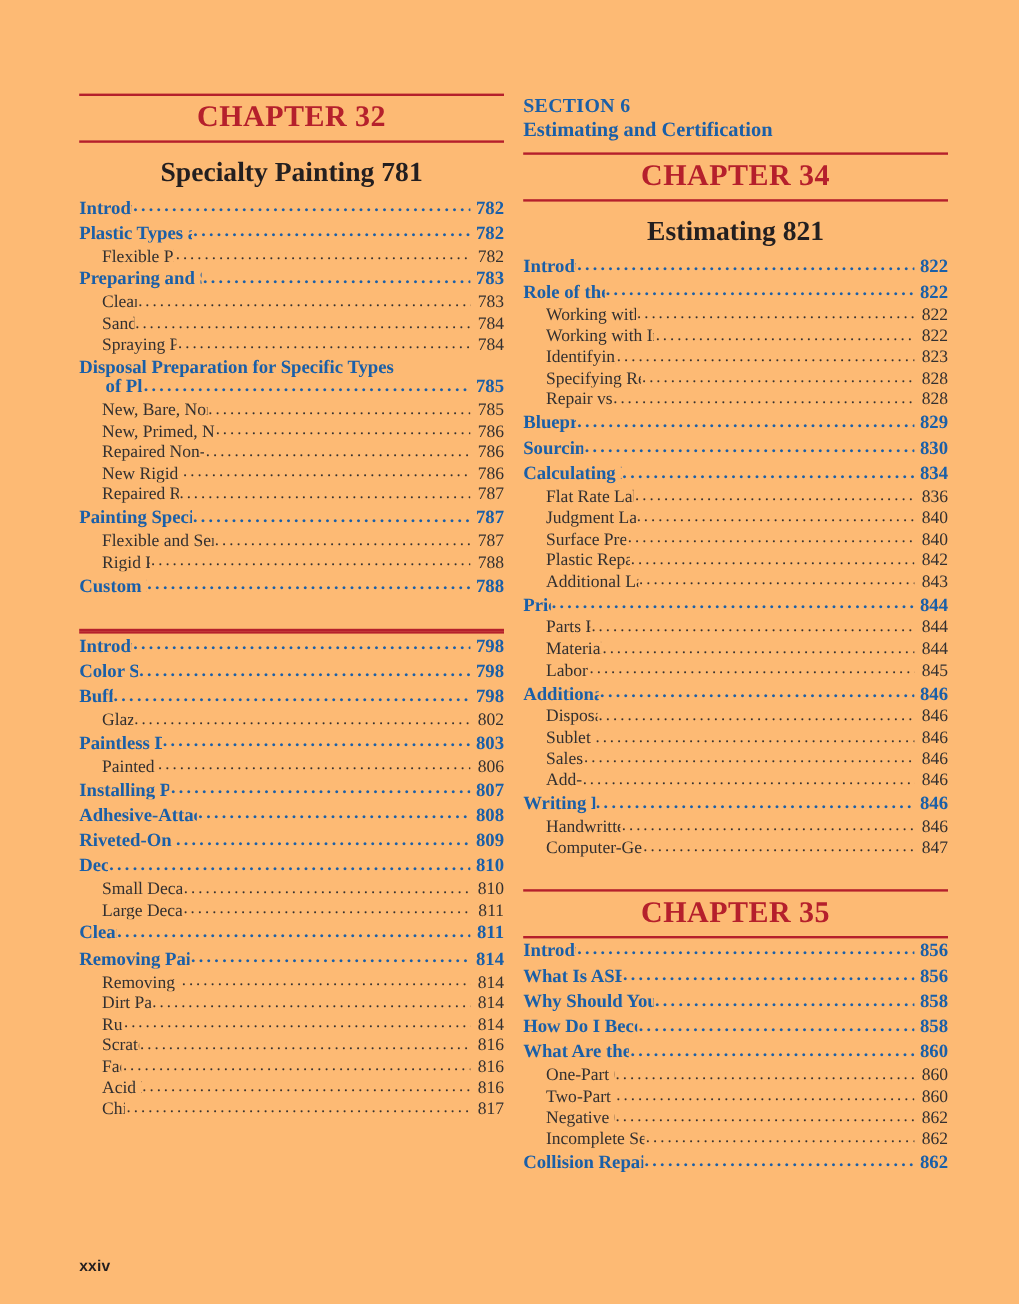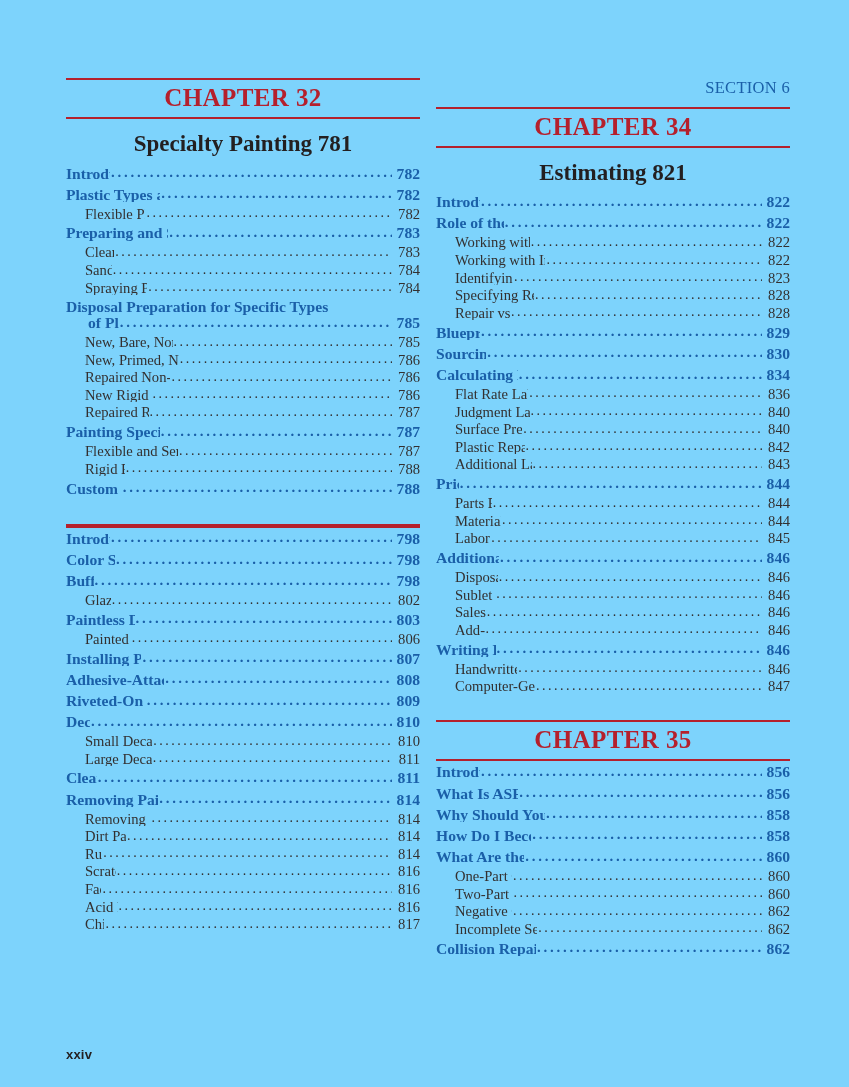--- a/index.html
+++ b/index.html
@@ -15,21 +15,21 @@
     font-family: "Liberation Serif", "DejaVu Serif", serif;
     color: #231f20;
     overflow: hidden;
   }
 
   .page {
     position: absolute;
     left: 0; top: 0;
     width: 849px;
     height: 1087px;
-    background: #7dd3fc;
+    background: #fdba74;
   }
 
   .columns {
     position: absolute;
     left: 0;
     top: 78px;
     width: 849px;
     display: flex;
     flex-direction: row;
     align-items: flex-start;
@@ -37,23 +37,23 @@
 
   .col {
     width: 354px;
     flex: 0 0 354px;
   }
   .col-left  { margin-left: 66px; }
   .col-right { margin-left: 16px; }
 
   
   .section-head {
-    text-align: right;
+    text-align: left;
     color: #1a5fa8;
-    font-weight: normal;
+    font-weight: bold;
     line-height: 1.2;
     margin-bottom: 9px;
   }
   .section-head .sec-num {
     display: block;
     font-size: 16.5px;
     letter-spacing: 0.3px;
   }
   .section-head .sec-title {
     display: block;
@@ -377,20 +377,21 @@
               <span class="leader"></span>
               <span class="pnum">817</span>
             </li>
           </ul>
         </div>
       </div>
 
     <div class="col col-right" id="col-right">
         <div class="section-head">
           <span class="sec-num">SECTION 6</span>
+          <span class="sec-title">Estimating and Certification</span>
         </div>
         <div class="chapter-block">
           <div class="rule"></div>
           <div class="chapter-title">CHAPTER 34</div>
           <div class="rule"></div>
           <div class="chapter-subtitle">Estimating 821</div>
           <ul class="toc">
             <li class="entry lvl1">
               <span class="etext">Introduction</span>
               <span class="leader"></span>

